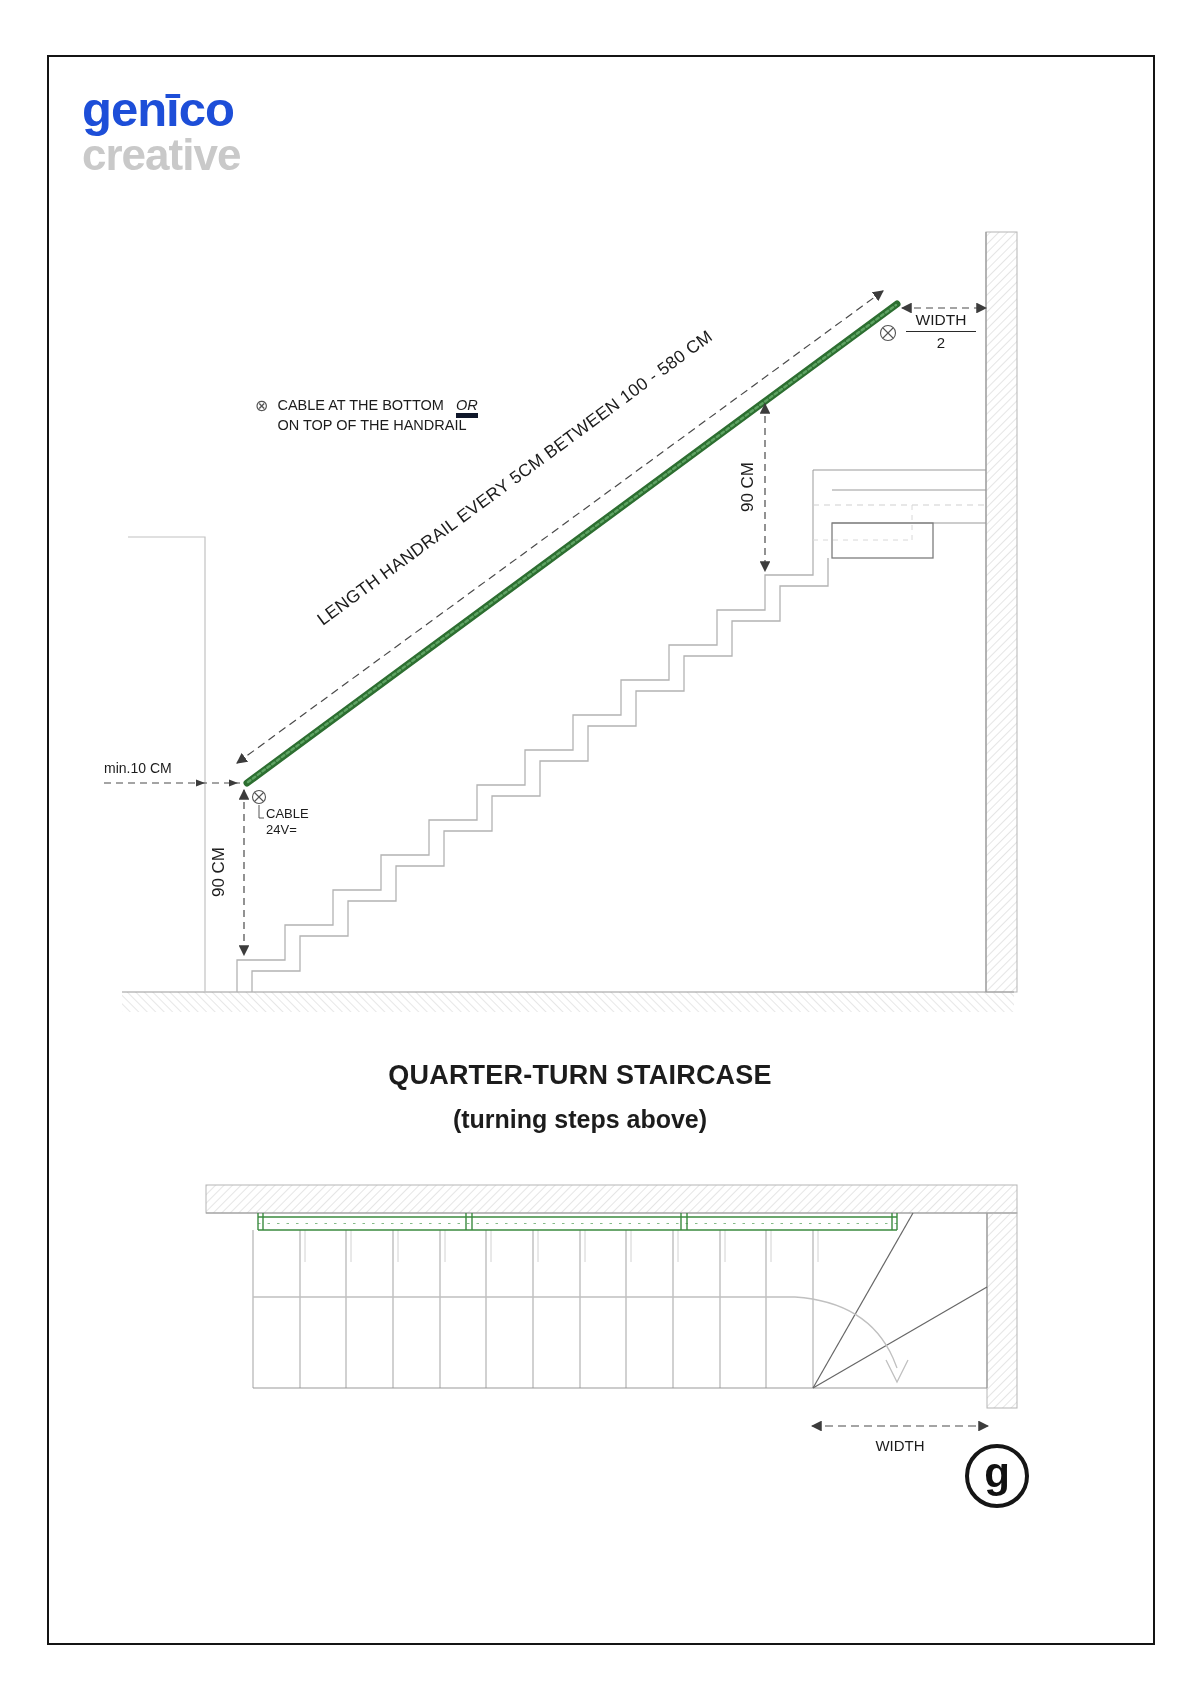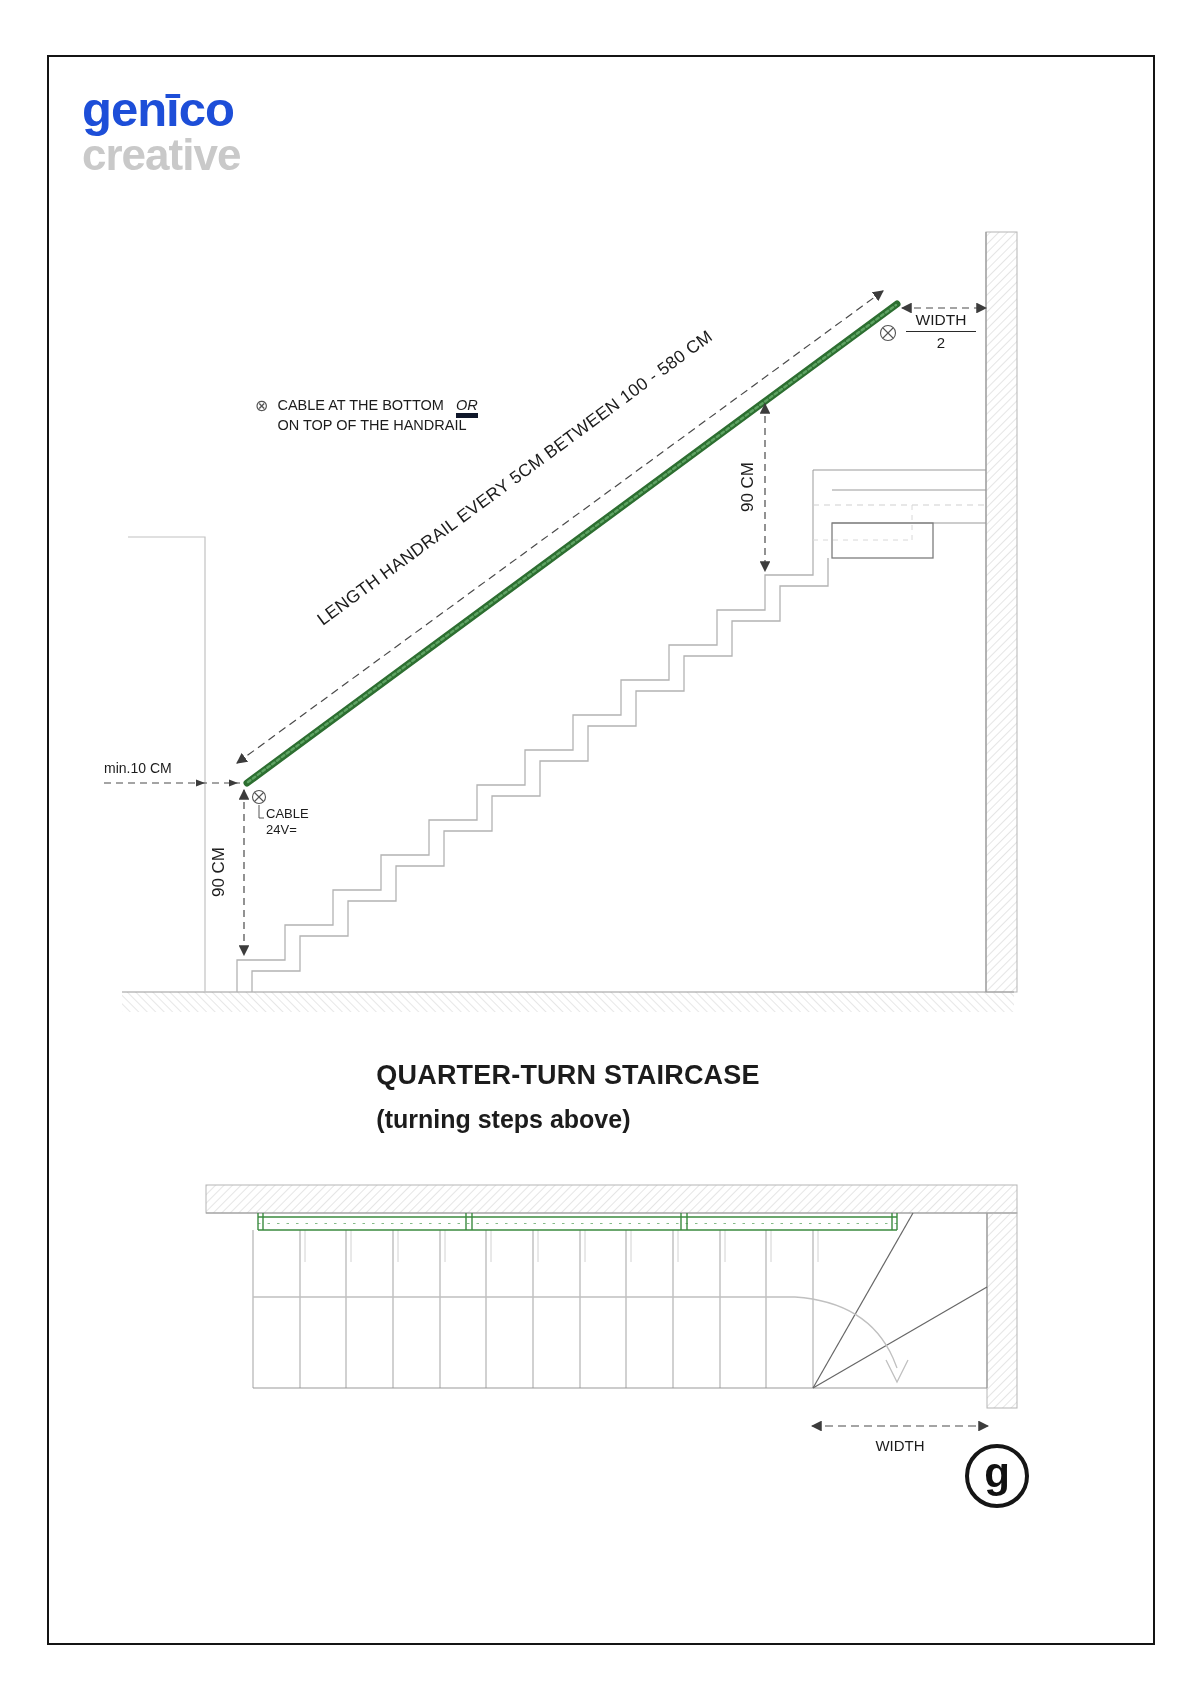--- a/index.html
+++ b/index.html
@@ -22,21 +22,21 @@
   #len-label{left:515px;top:478px;transform:translate(-50%,-50%) rotate(-36.3deg);
        font-size:17.5px;letter-spacing:.3px;}
   #dim-90-left{left:219px;top:872px;transform:translate(-50%,-50%) rotate(-90deg);font-size:17px;}
   #dim-90-right{left:748px;top:487px;transform:translate(-50%,-50%) rotate(-90deg);font-size:17px;}
   #dim-min10{left:104px;top:760px;font-size:14px;}
   #cable-lbl{left:266px;top:806px;font-size:13px;line-height:15.5px;}
   #width2{left:906px;top:311px;width:70px;text-align:center;}
   #width2 .num{font-size:15.5px;padding-bottom:2px;border-bottom:1.5px solid #2a2a2a;}
   #width2 .den{font-size:15px;padding-top:2px;}
   
-  #title-block{left:568px;top:1060px;transform:translateX(-50%);}
+  #title-block{left:580px;top:1060px;transform:translateX(-50%);text-align:center;}
   #title-block .t1{font-size:27px;font-weight:bold;letter-spacing:.2px;}
   #title-block .t2{font-size:25px;font-weight:bold;margin-top:14px;}
   #plan-width{left:900px;top:1437px;transform:translateX(-50%);font-size:15px;}
   
   #g-logo{left:965px;top:1444px;width:56px;height:56px;border:4.5px solid #151515;
        border-radius:50%;display:flex;align-items:center;justify-content:center;}
   #g-logo span{font-size:42px;font-weight:bold;color:#111;transform:translateY(-3px);}
   svg{position:absolute;left:0;top:0;}
 </style>
 </head>

